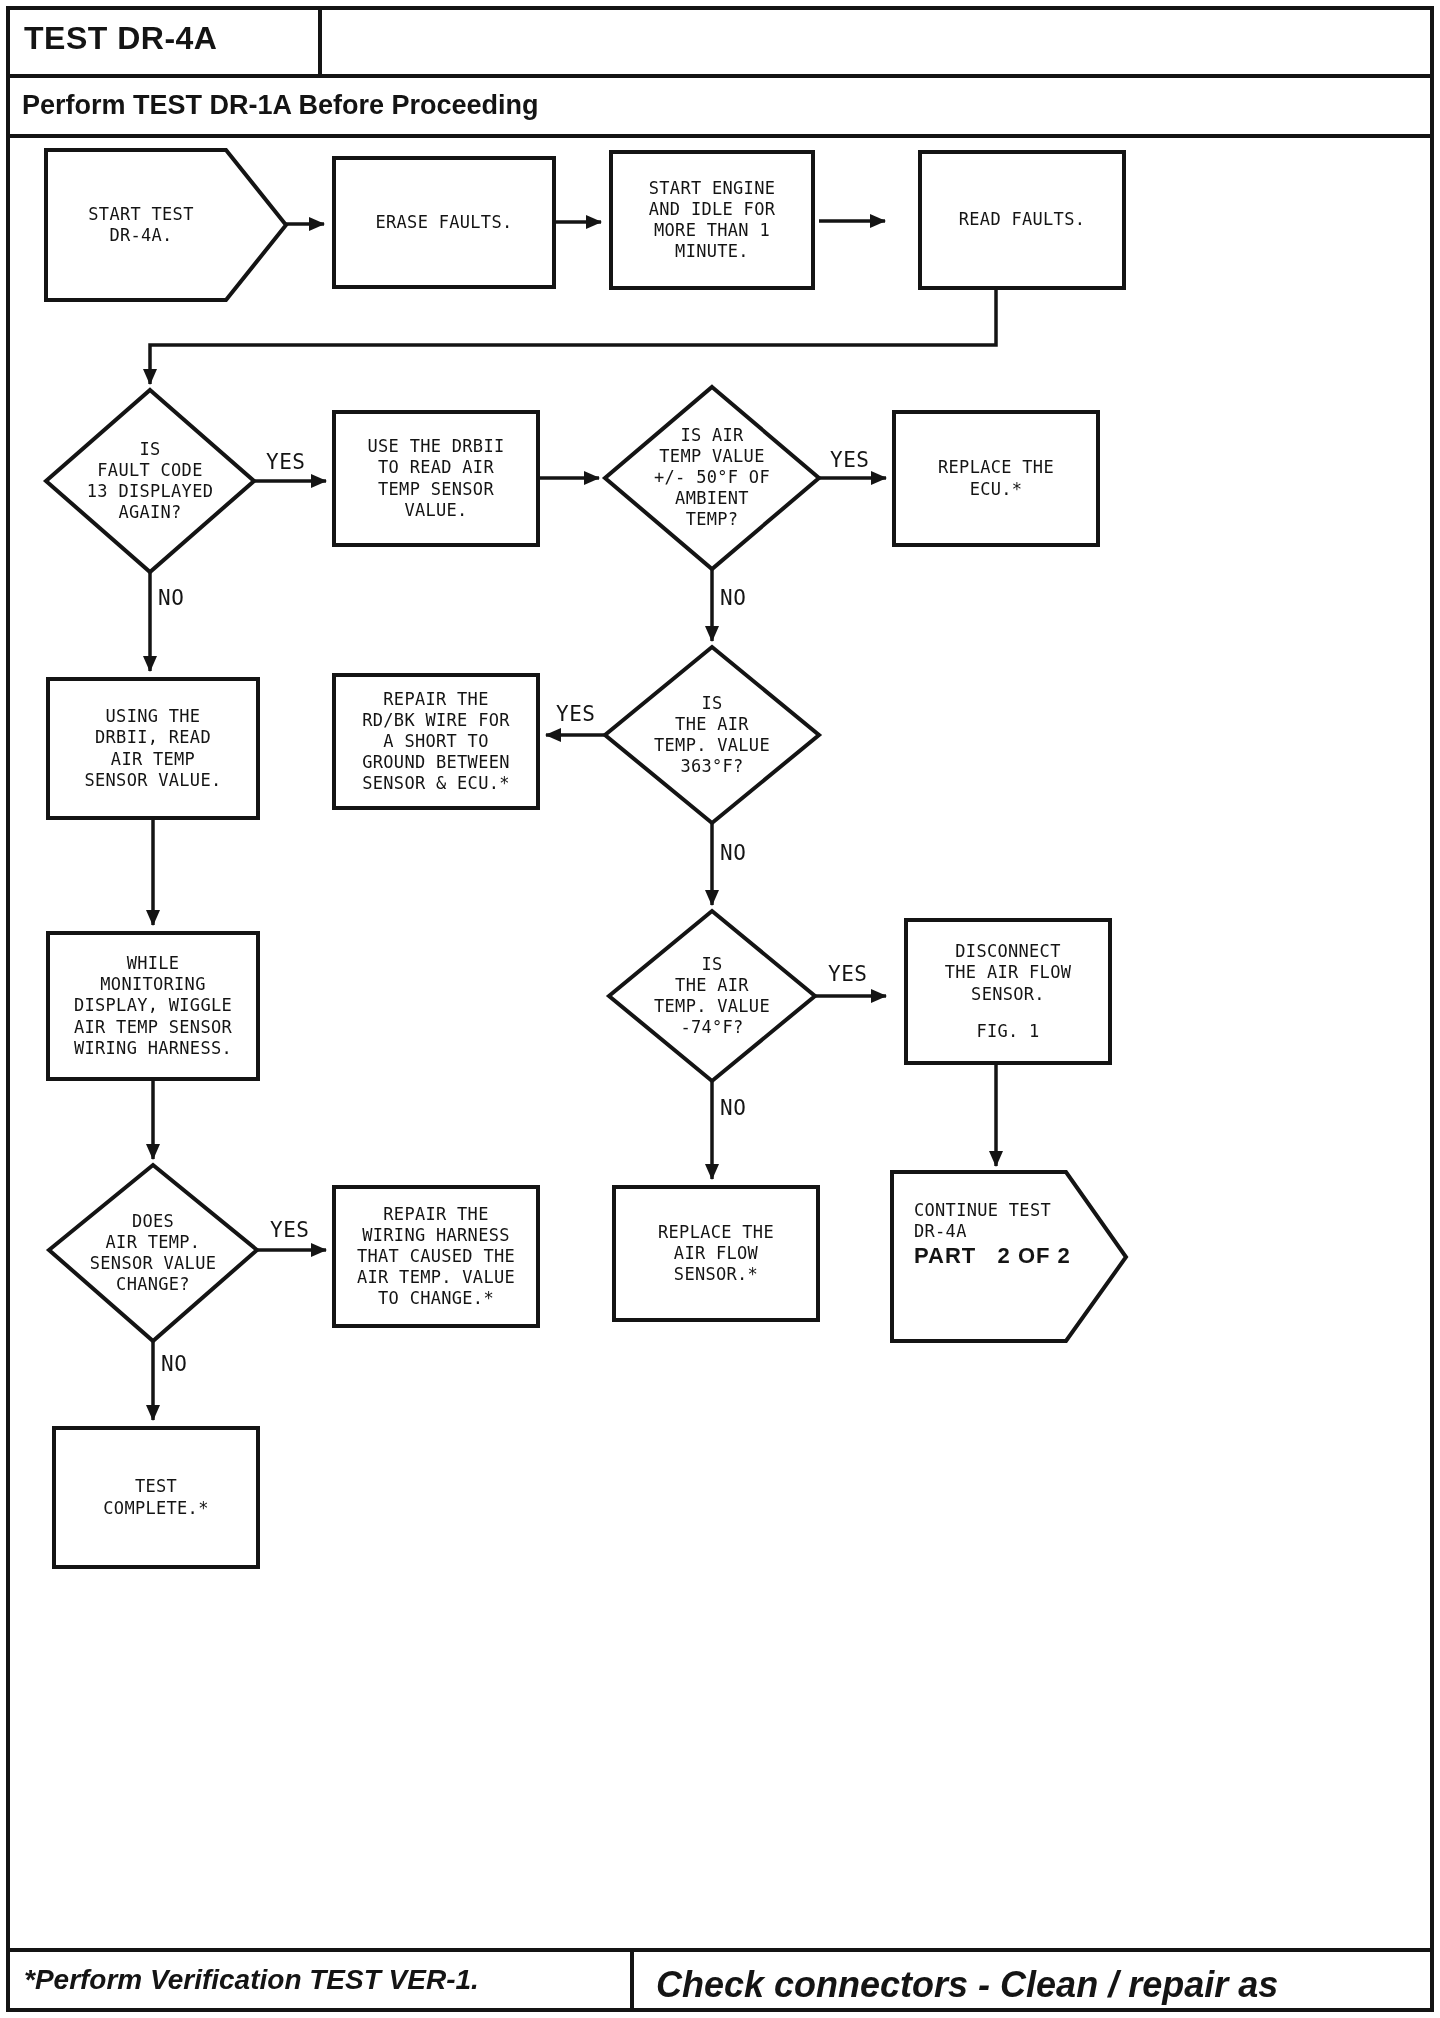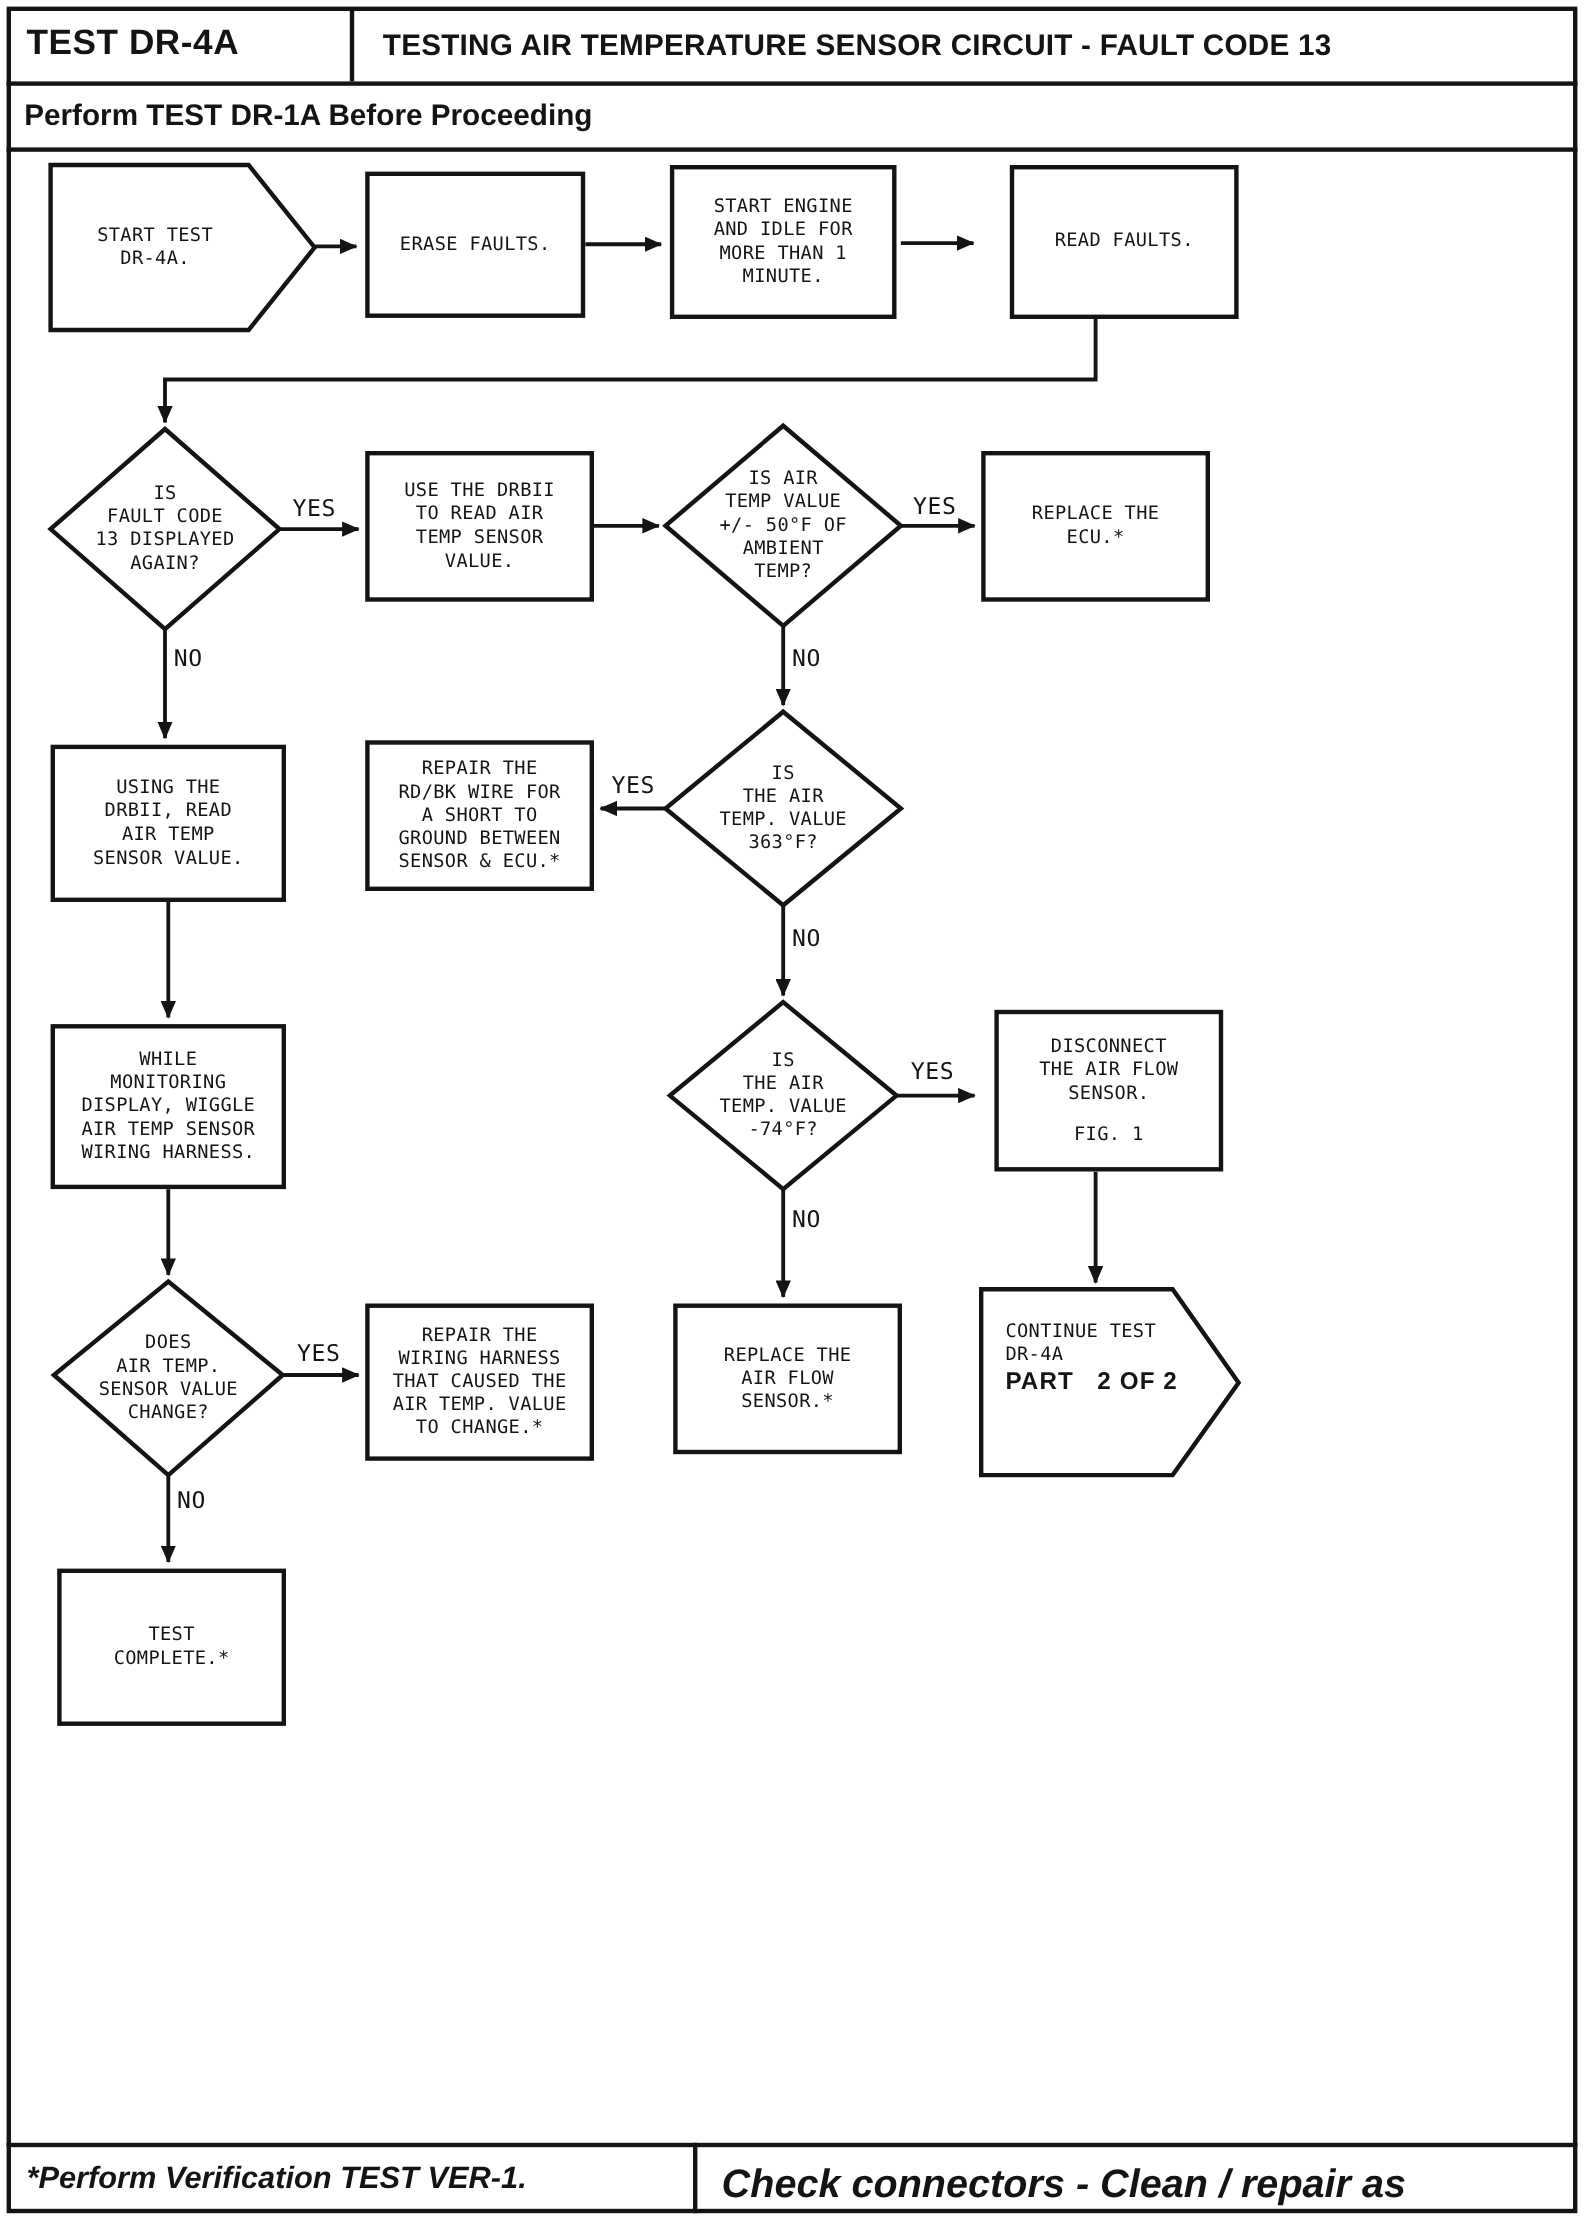--- a/index.html
+++ b/index.html
@@ -57,21 +57,20 @@
 <div class="page">
 
   <div class="sheet-border"></div>
   <div class="vline" style="left:318px; top:10px; height:64px;"></div>
   <div class="hline" style="left:6px; top:74px; width:1428px;"></div>
   <div class="hline" style="left:6px; top:134px; width:1428px;"></div>
   <div class="hline" style="left:6px; top:1948px; width:1428px;"></div>
   <div class="vline" style="left:630px; top:1948px; height:64px;"></div>
 
   <div class="test-id">TEST DR-4A</div>
-  <div class="doc-title">TESTING AIR TEMPERATURE SENSOR CIRCUIT - FAULT CODE 13</div>
   <div class="doc-subtitle">Perform TEST DR-1A Before Proceeding</div>
 
   <svg class="connectors" viewBox="0 0 1440 2018">
     <defs>
       <marker id="arr" markerUnits="userSpaceOnUse" markerWidth="18" markerHeight="14" refX="15" refY="7" orient="auto">
         <path d="M0,0 L16,7 L0,14 Z" fill="#141414"></path>
       </marker>
     </defs>
     <g stroke="#141414" stroke-width="3.5" fill="none">
 
@@ -104,21 +103,21 @@
       <polygon points="892,1172 1066,1172 1126,1257 1066,1341 892,1341"></polygon>
 
       <polygon points="150,390 254,481 150,572 46,481"></polygon>
       <polygon points="712,387 819,478 712,569 605,478"></polygon>
       <polygon points="712,647 819,735 712,823 605,735"></polygon>
       <polygon points="712,911 815,996 712,1081 609,996"></polygon>
       <polygon points="153,1165 257,1250 153,1341 49,1250"></polygon>
     </g>
   </svg>
 
-  <div class="box" style="left:332px; top:156px; width:200px; height:133px;">ERASE FAULTS.</div>
+  <div class="box" style="left:332px; top:156px; width:224px; height:133px;">ERASE FAULTS.</div>
   <div class="box" style="left:609px; top:150px; width:206px; height:140px;">START ENGINE
 AND IDLE FOR
 MORE THAN 1
 MINUTE.</div>
   <div class="box" style="left:892px; top:150px; width:208px; height:140px;margin-left:26px;">READ FAULTS.</div>
   <div class="box" style="left:332px; top:410px; width:208px; height:137px;">USE THE DRBII
 TO READ AIR
 TEMP SENSOR
 VALUE.</div>
   <div class="box" style="left:892px; top:410px; width:208px; height:137px;">REPLACE THE

